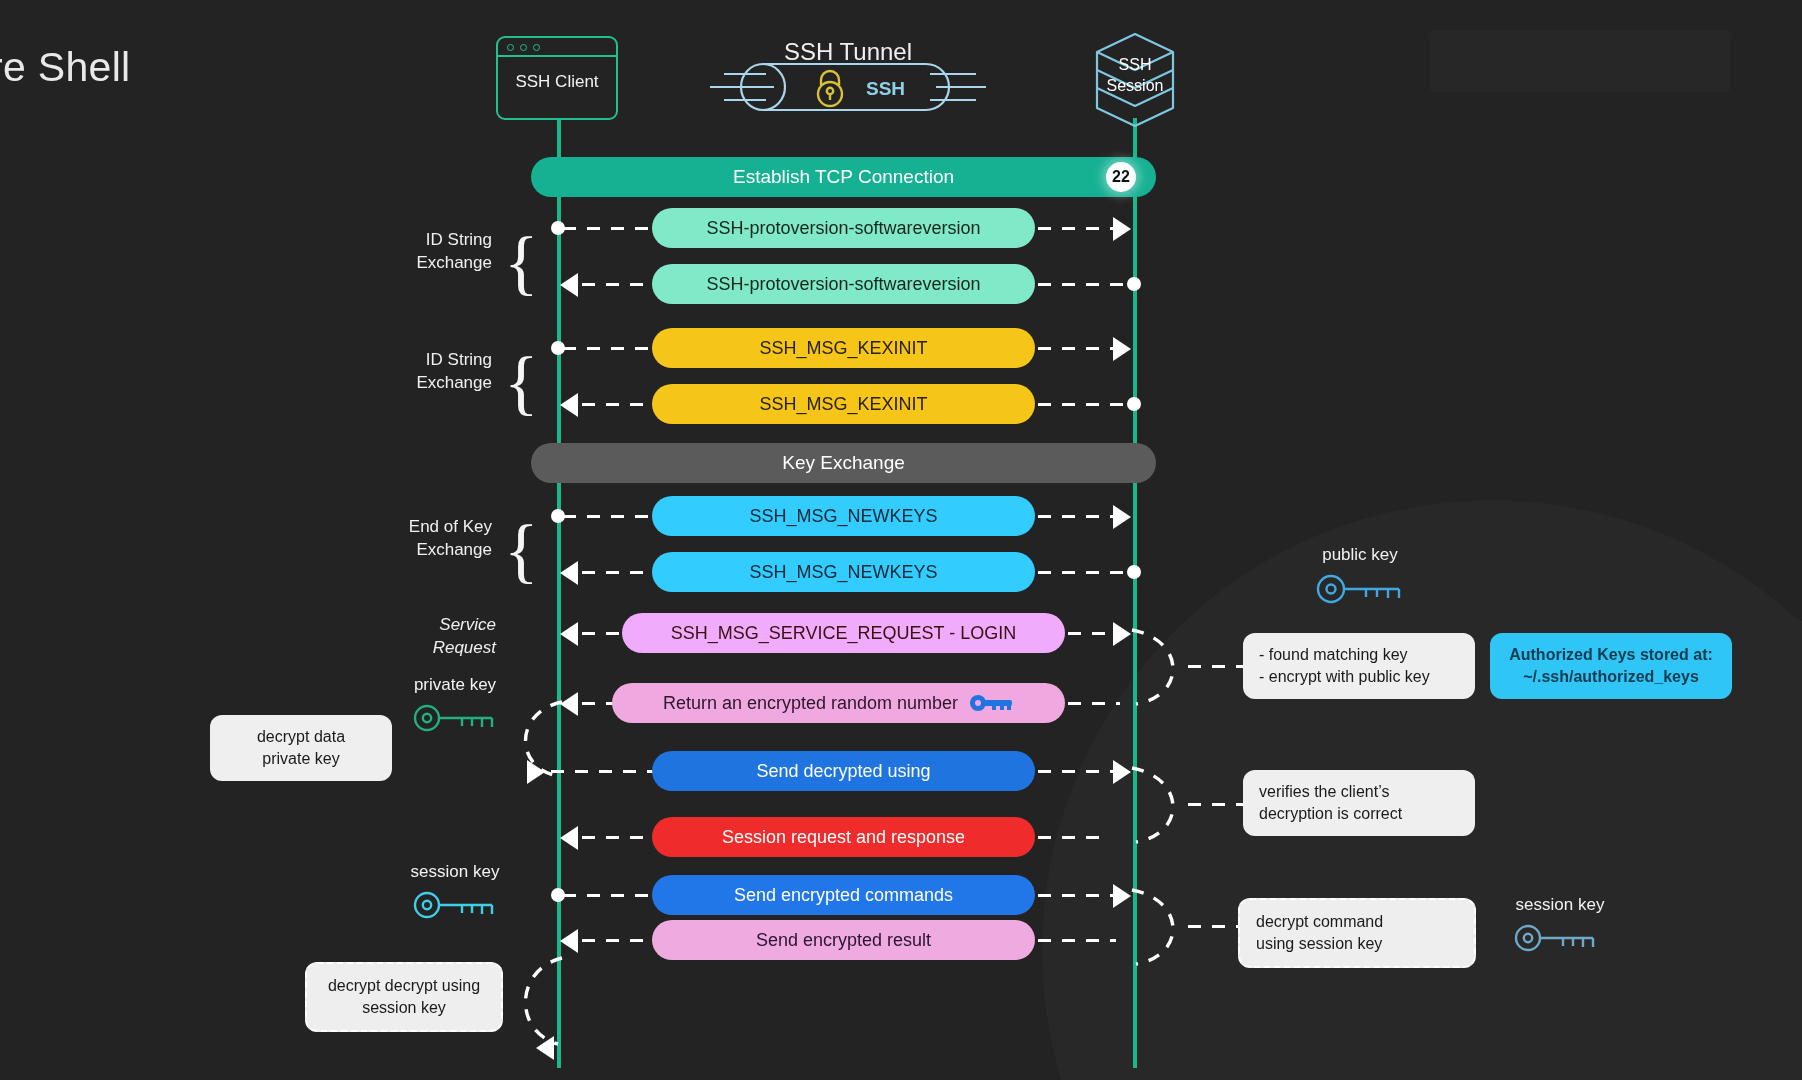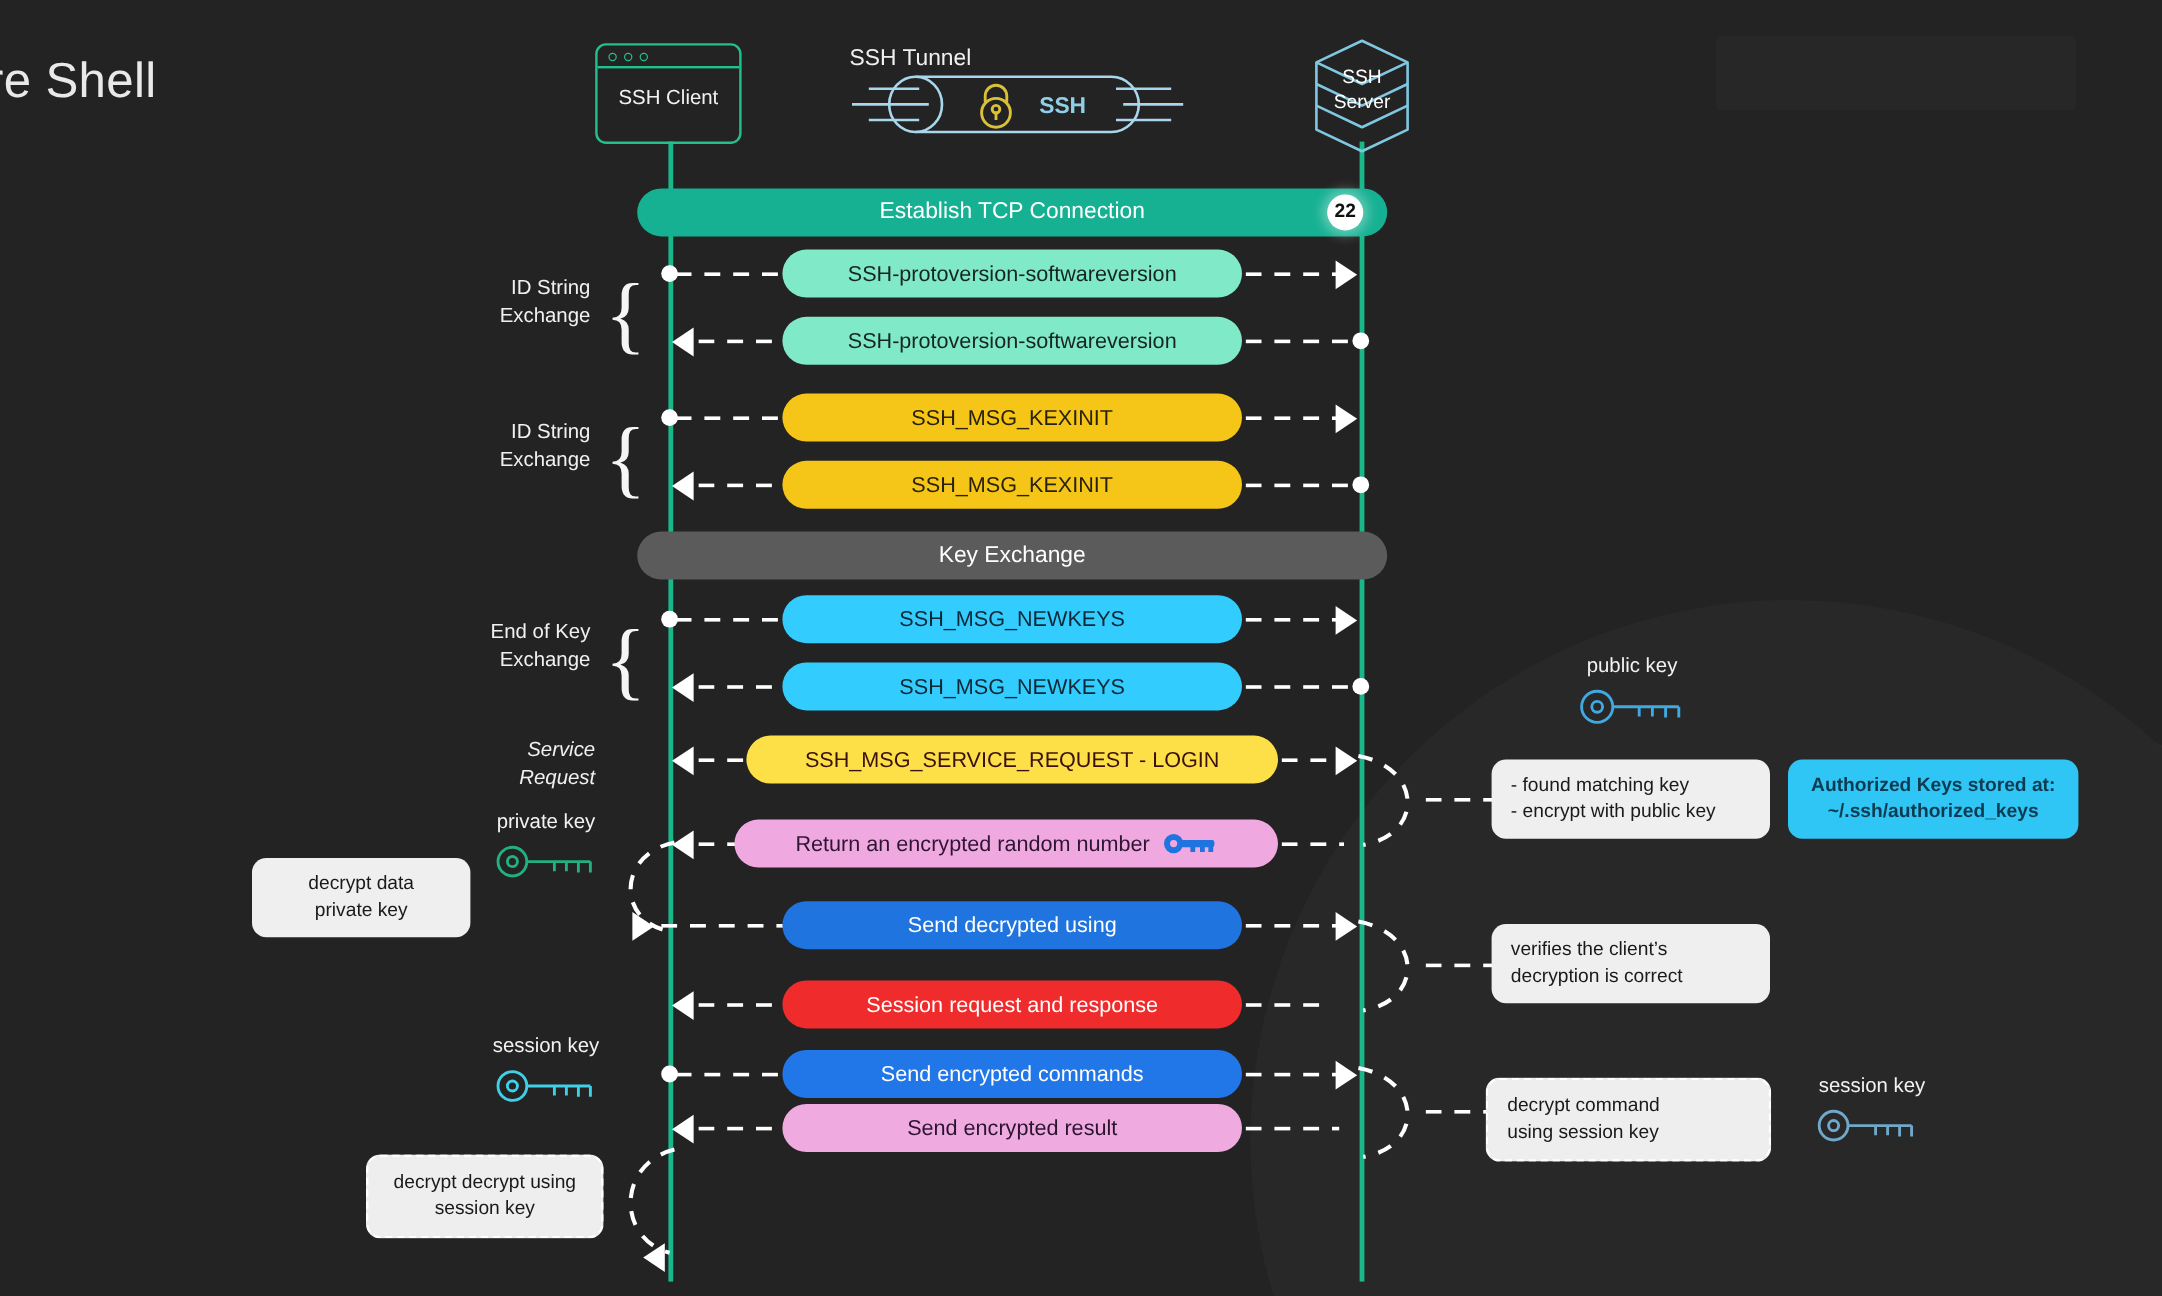--- a/index.html
+++ b/index.html
@@ -64,22 +64,22 @@
   .actor-server svg{ position:absolute; inset:0; }
   .actor-server .lbl{
     position:absolute; left:0; right:0; top:24px; text-align:center;
     color:#ffffff; font-size:16px; line-height:21px;
   }
 
   .tunnel{
     position:absolute; left:708px; top:18px; width:280px; height:110px;
   }
   .tunnel .cap{
-    position:absolute; left:0; right:0; top:20px; text-align:left;
-    color:#f0f0f0; font-size:19px;
+    position:absolute; left:0; right:0; top:20px; text-align:center;
+    color:#f0f0f0; font-size:24px;
   }
   .tunnel svg{ position:absolute; left:0; top:34px; }
   .tunnel .ssh-word{
     position:absolute; left:158px; top:60px; color:#8fd0e8; font-size:19px; font-weight:600;
   }
 
   
   .wide-bar{
     position:absolute; height:40px; border-radius:20px;
     display:flex; align-items:center; justify-content:center;
@@ -190,21 +190,21 @@
     <svg width="96" height="100" viewBox="0 0 96 100">
       <g fill="none" stroke="#7fc7e0" stroke-width="2.2" stroke-linejoin="round">
         <path d="M48 4 L86 22 L86 78 L48 96 L10 78 L10 22 Z"></path>
         <path d="M10 22 L48 40 L86 22"></path>
         <path d="M10 40 L48 58 L86 40"></path>
         <path d="M10 58 L48 76 L86 58"></path>
       </g>
     </svg>
     <div class="lbl">
       <div>SSH</div>
-      <div>Server</div>
+      <div>Session</div>
     </div>
   </div>
 
   <div class="wide-bar" style="left:531px; top:157px; width:625px; background:#16b193;">
     <span>Establish TCP Connection</span>
     <span class="badge">22</span>
   </div>
 
   <div class="group" style="left:392px; top:228px; width:100px;">
     <div>ID String</div>
@@ -302,21 +302,21 @@
   </svg>
 
   <div class="group" style="left:400px; top:613px; width:96px;font-style:italic;">
     <div>Service</div>
       <div>Request</div>
   </div>
 
   <div class="row" style="top:613px;">
     <div class="arrow left" style="left:560px;"></div>
     <div class="dline" style="left:582px; width:42px;"></div>
-    <div class="pill" style="left:622px; width:443px; background:#fde047; color:#3a1010;">
+    <div class="pill" style="left:622px; width:443px; background:#f0abfc; color:#3a1010;">
       <span>SSH_MSG_SERVICE_REQUEST - LOGIN</span>
     </div>
     <div class="dline" style="left:1068px; width:46px;"></div>
     <div class="arrow right" style="left:1113px;"></div>
   </div>
 
   <div class="row" style="top:683px;">
     <div class="arrow left" style="left:560px;"></div>
     <div class="dline" style="left:582px; width:32px;"></div>
     <div class="pill" style="left:612px; width:453px; background:#f0a8e0; color:#2e1530;">

